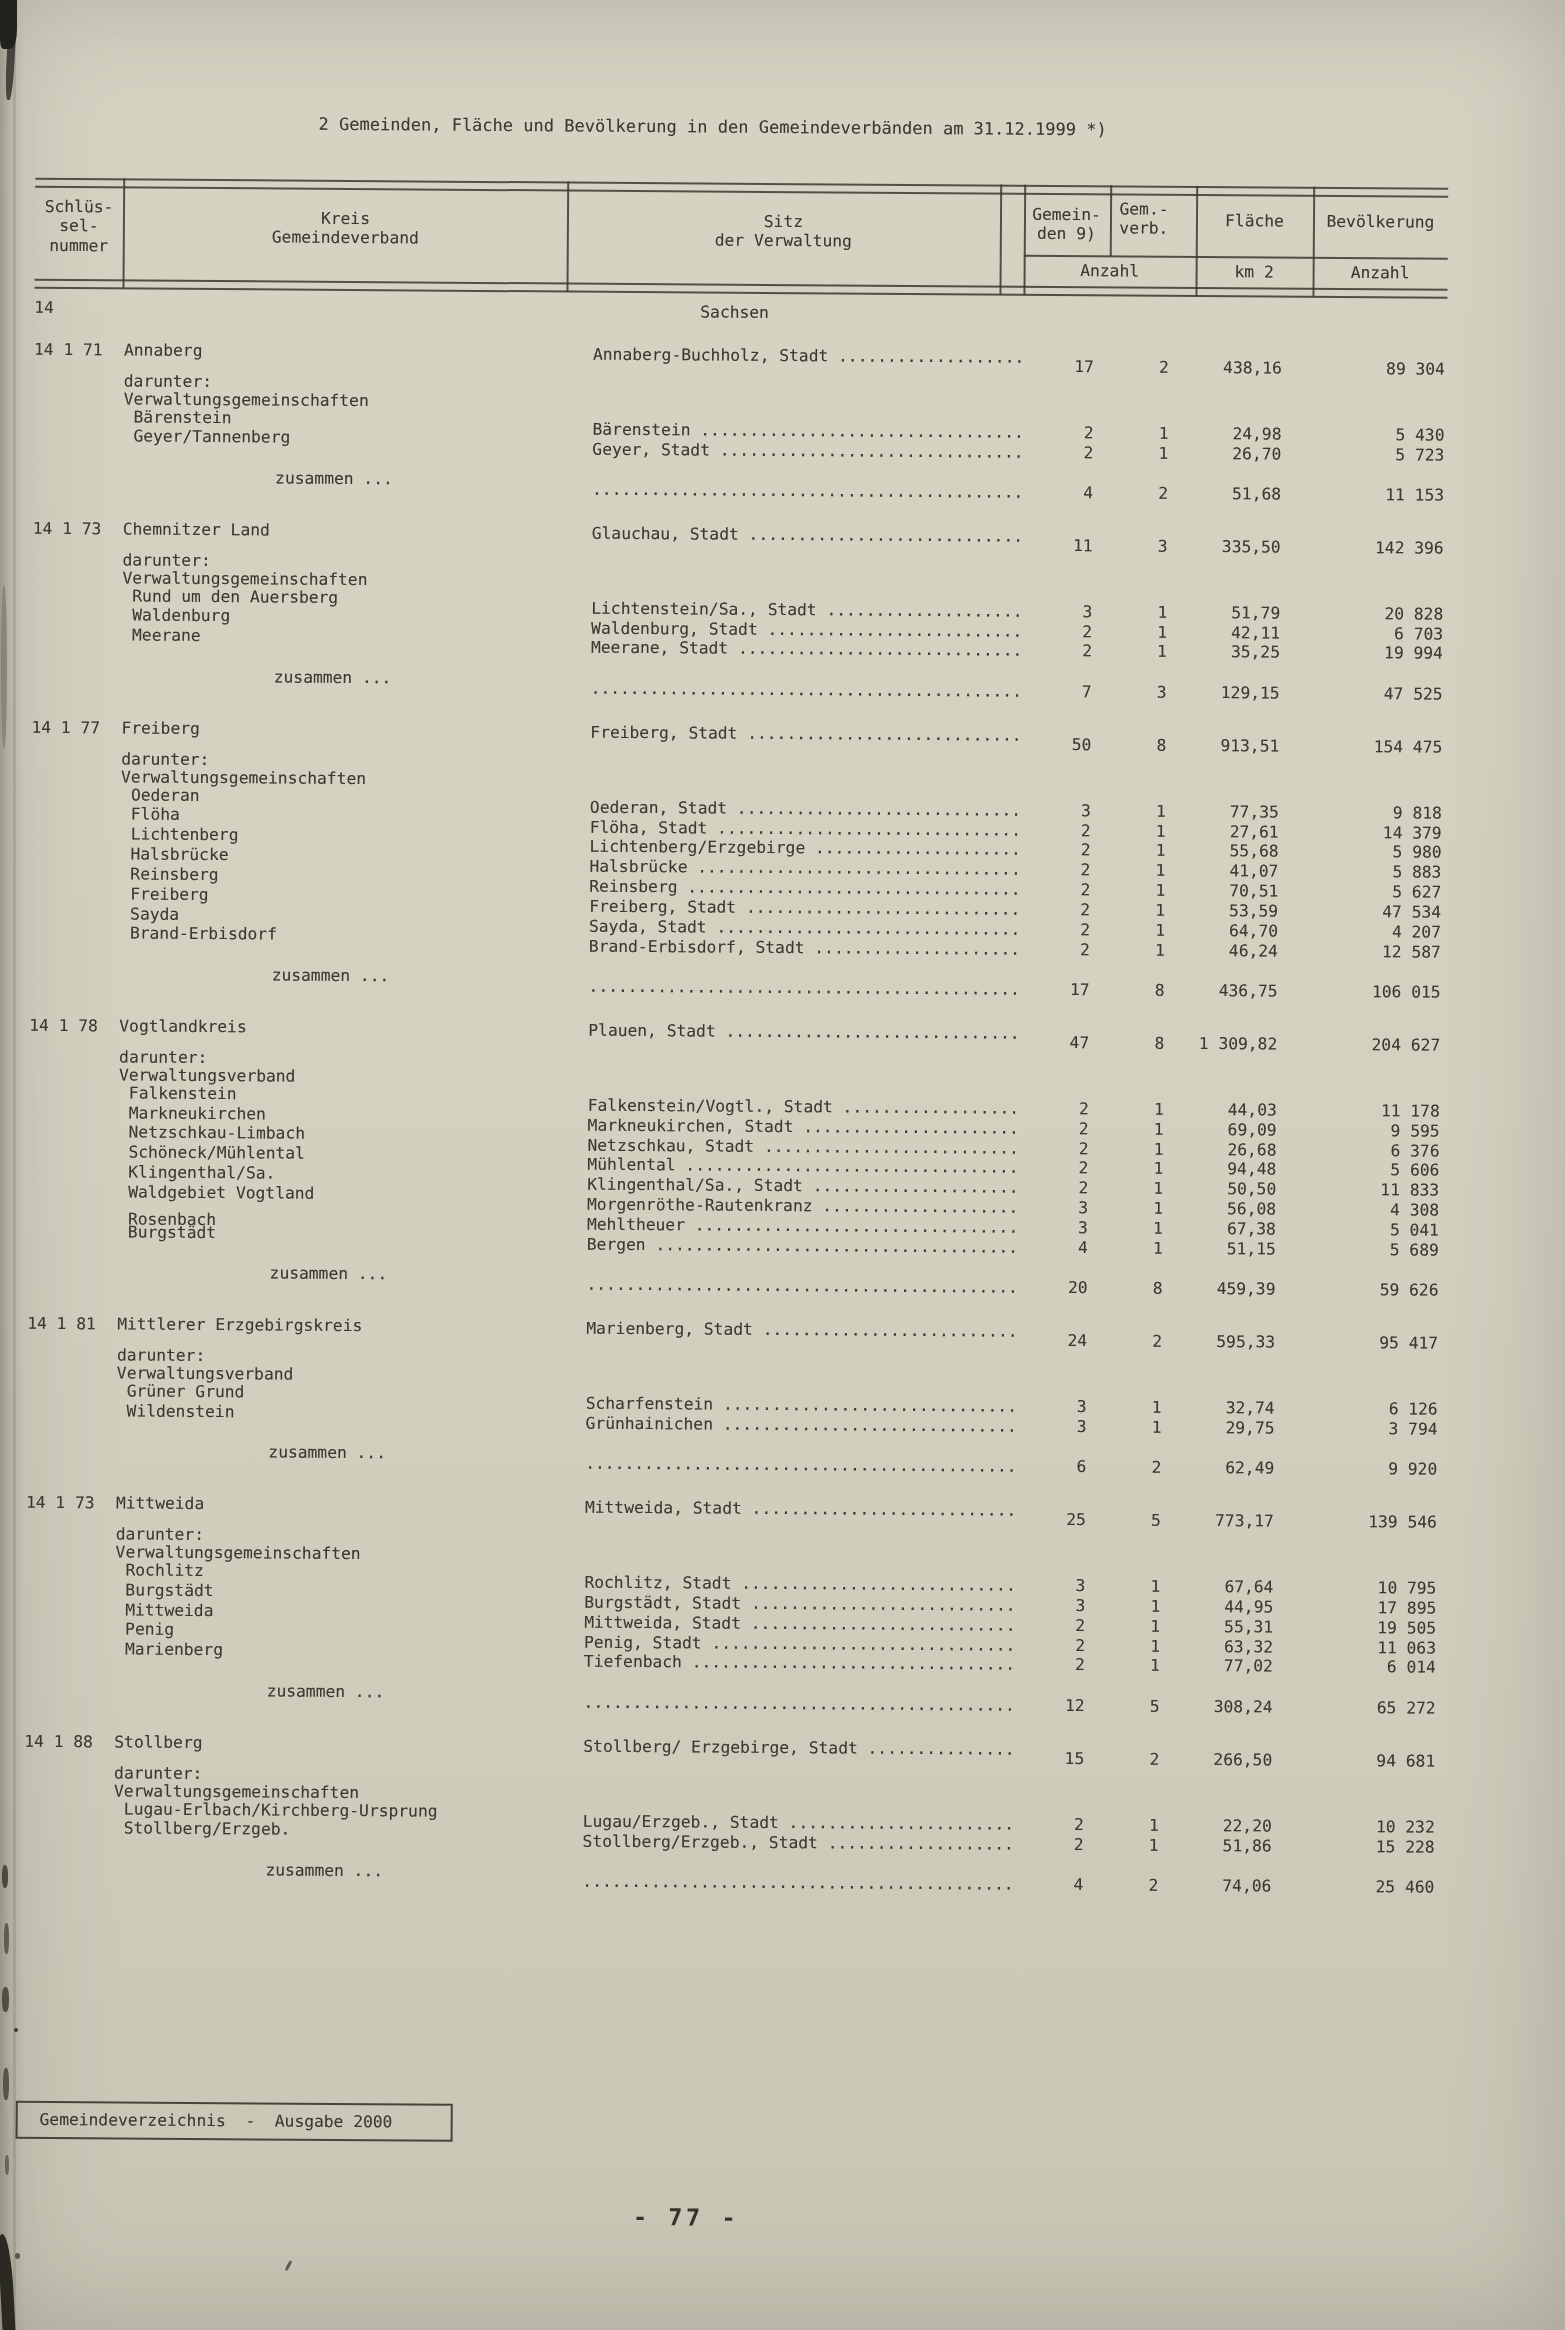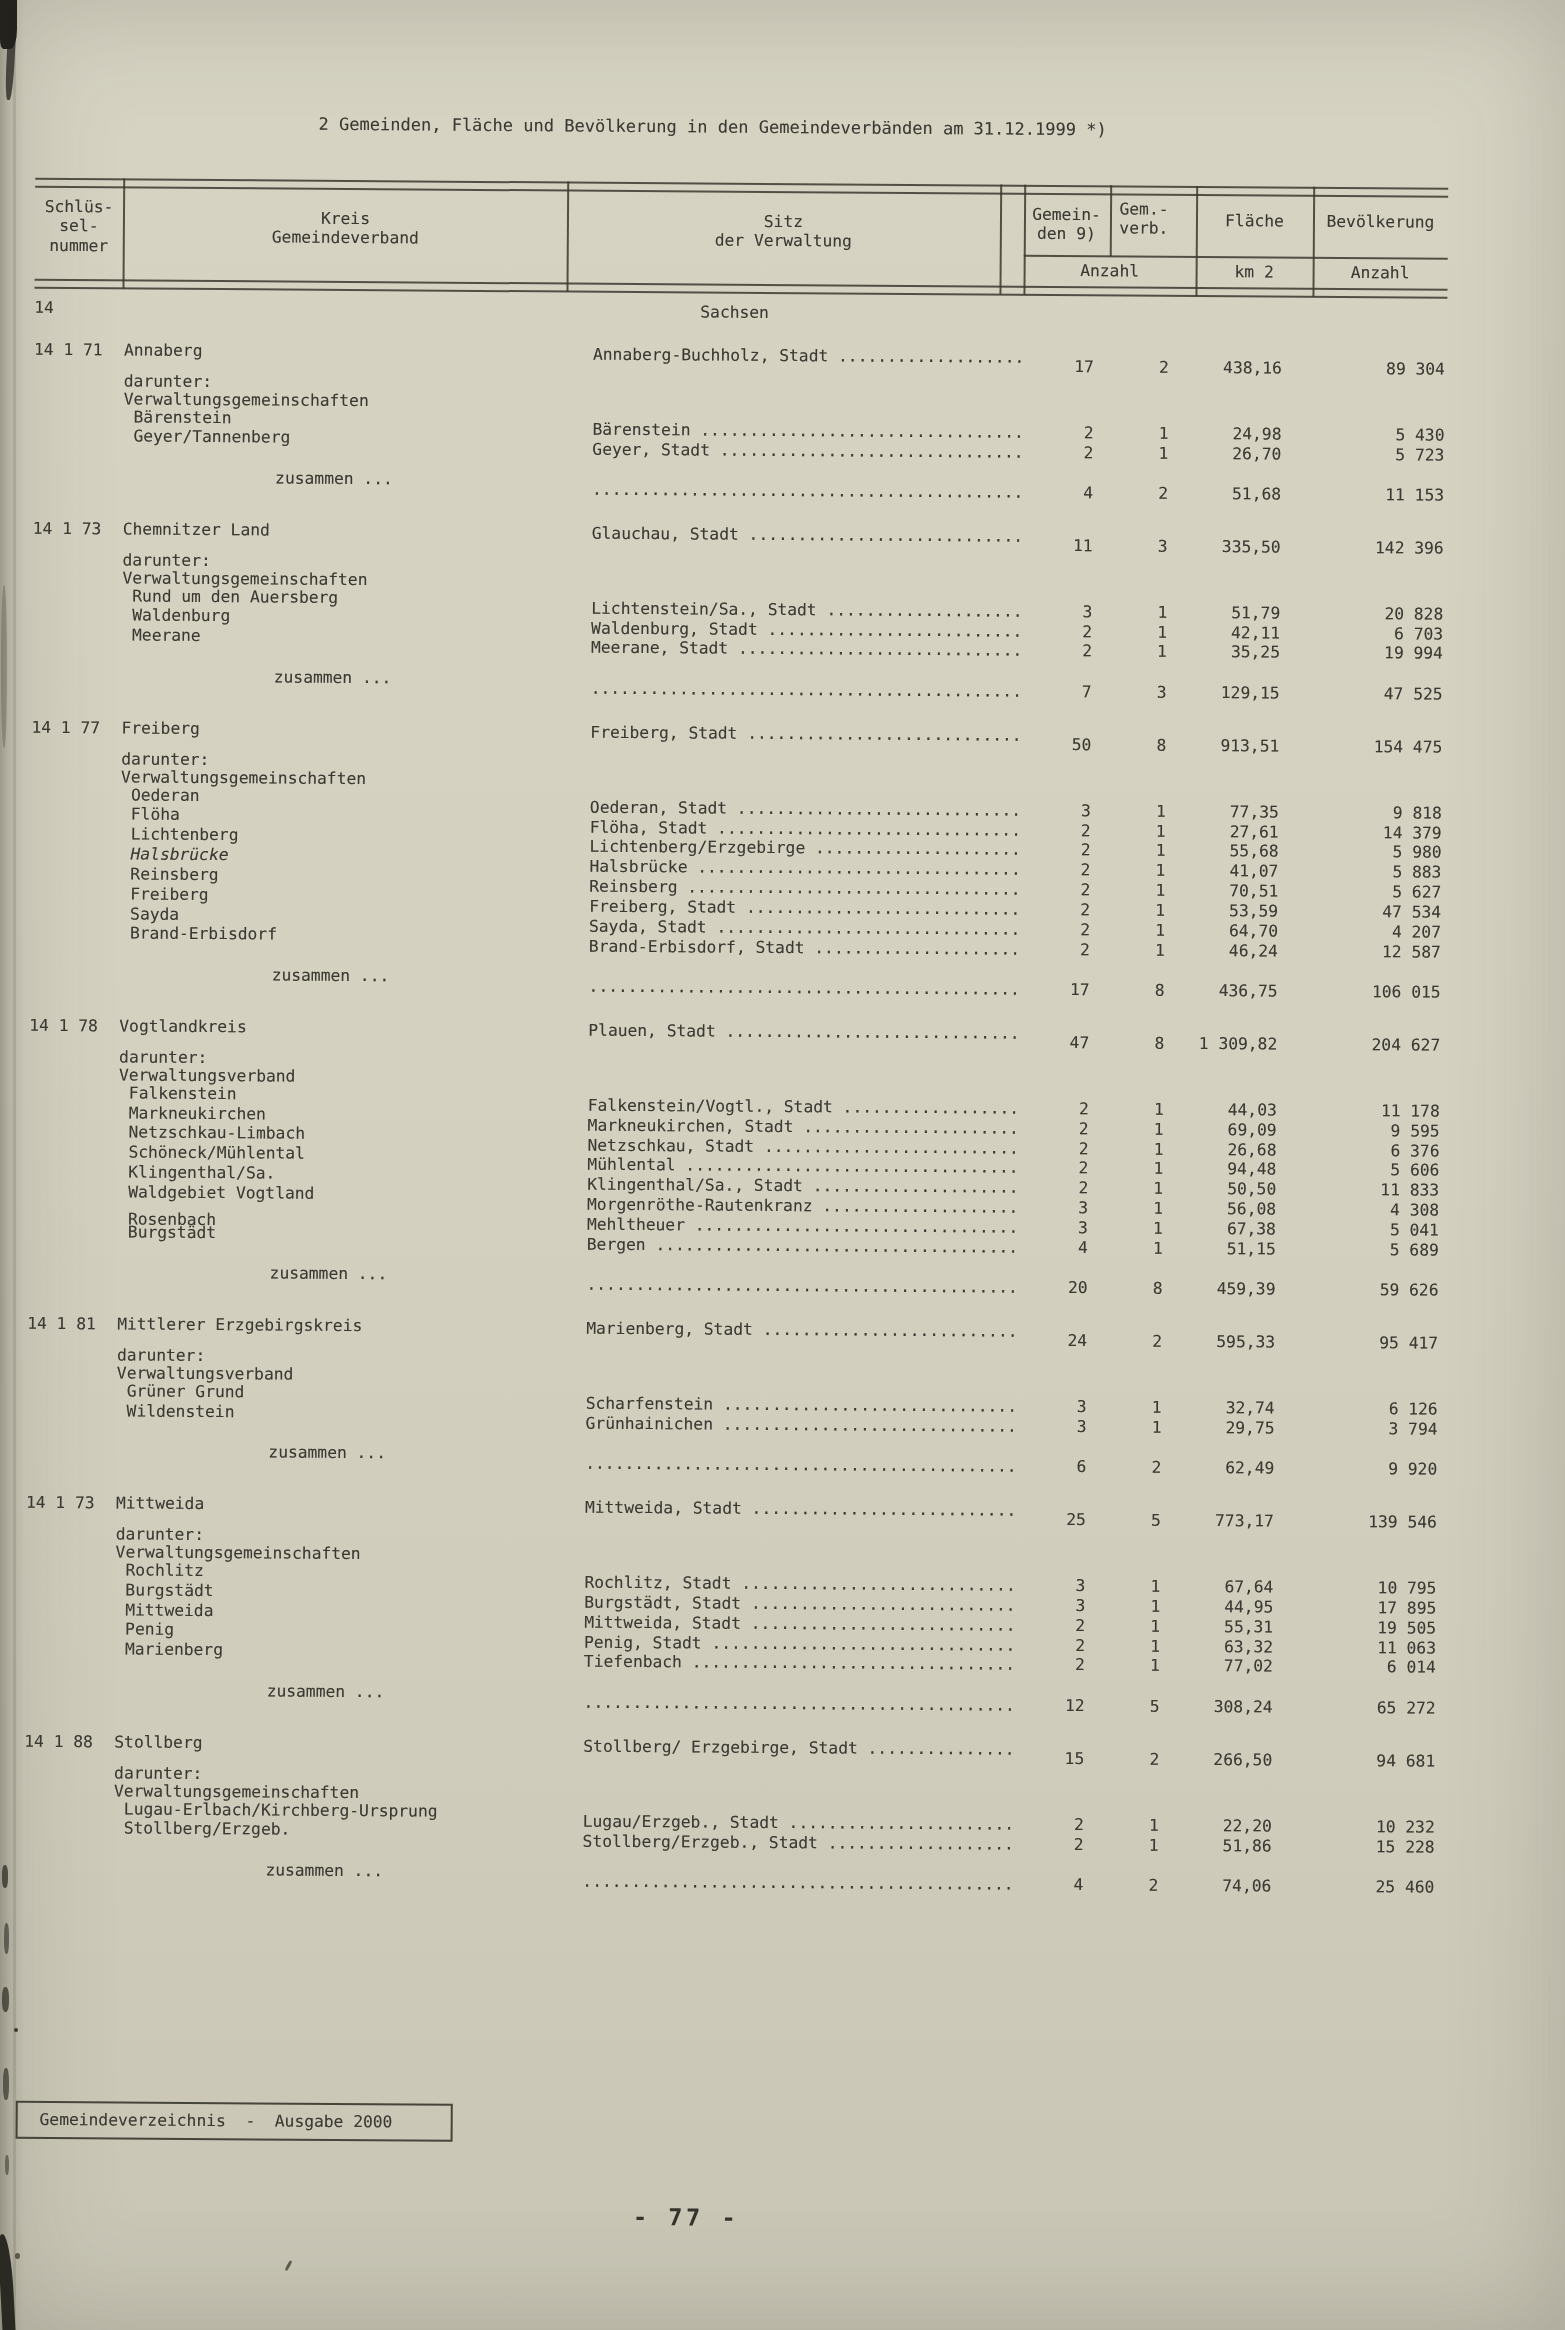--- a/index.html
+++ b/index.html
@@ -167,21 +167,21 @@
       <div class="t num" style="left: 1013px; top: 814px; width: 82px;">2</div>
       <div class="t num" style="left: 1089px; top: 814px; width: 81px;">1</div>
       <div class="t num" style="left: 1151px; top: 814px; width: 132px;">27,61</div>
       <div class="t num" style="left: 1288px; top: 814px; width: 158px;">14 379</div>
       <div class="t" style="left: 135px; top: 824px;">Lichtenberg</div>
       <div class="t dots" style="left: 594px; top: 833px; width: 428px;">Lichtenberg/Erzgebirge ............................................................</div>
       <div class="t num" style="left: 1013px; top: 833px; width: 82px;">2</div>
       <div class="t num" style="left: 1089px; top: 833px; width: 81px;">1</div>
       <div class="t num" style="left: 1151px; top: 833px; width: 132px;">55,68</div>
       <div class="t num" style="left: 1288px; top: 833px; width: 158px;">5 980</div>
-      <div class="t" style="left: 135px; top: 844px; font-style: italic;">Halsbrücke</div>
+      <div class="t" style="left: 135px; top: 844px;">Halsbrücke</div>
       <div class="t dots" style="left: 594px; top: 853px; width: 428px;">Halsbrücke ............................................................</div>
       <div class="t num" style="left: 1013px; top: 853px; width: 82px;">2</div>
       <div class="t num" style="left: 1089px; top: 853px; width: 81px;">1</div>
       <div class="t num" style="left: 1151px; top: 853px; width: 132px;">41,07</div>
       <div class="t num" style="left: 1288px; top: 853px; width: 158px;">5 883</div>
       <div class="t" style="left: 135px; top: 864px;">Reinsberg</div>
       <div class="t dots" style="left: 594px; top: 873px; width: 428px;">Reinsberg ............................................................</div>
       <div class="t num" style="left: 1013px; top: 873px; width: 82px;">2</div>
       <div class="t num" style="left: 1089px; top: 873px; width: 81px;">1</div>
       <div class="t num" style="left: 1151px; top: 873px; width: 132px;">70,51</div>

